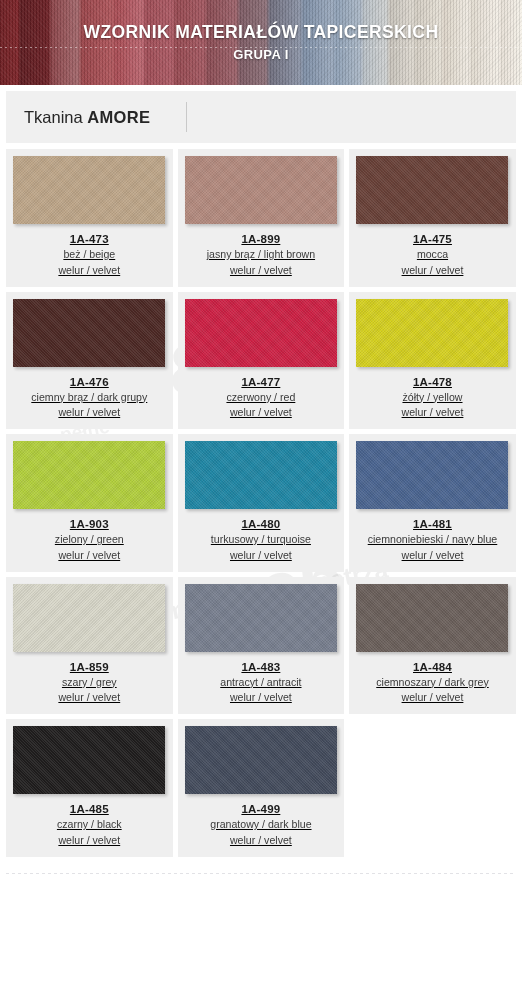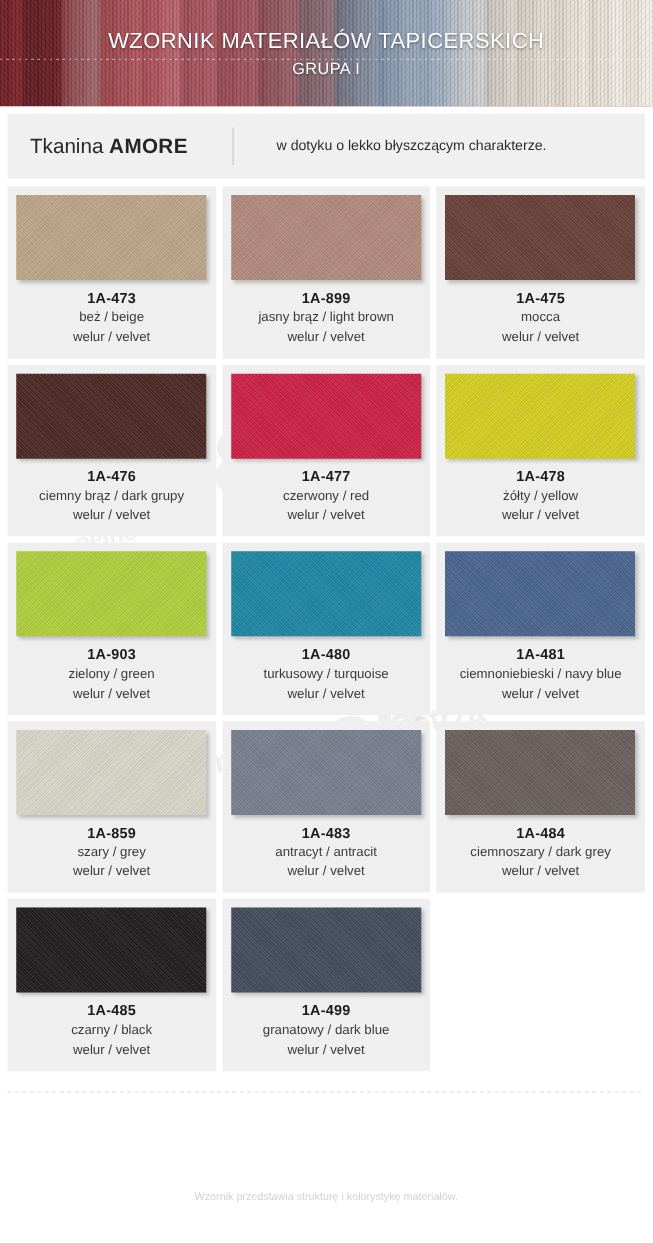--- a/index.html
+++ b/index.html
@@ -50,21 +50,21 @@
   }
   .header-dotline{
     position:absolute;left:0;right:0;top:47px;height:1px;
     background:repeating-linear-gradient(90deg, rgba(255,255,255,.45) 0 2px, transparent 2px 5px);
   }
   .header-text{
     position:absolute;inset:0;display:flex;flex-direction:column;
     align-items:center;justify-content:center;gap:3px;
   }
   .header-line{
-    color:#ffffff;font-weight:normal;font-size:17.5px;letter-spacing:.4px;
+    color:#ffffff;font-weight:bold;font-size:17.5px;letter-spacing:.4px;
     text-shadow:0 1px 2px rgba(0,0,0,.45);line-height:1.25;
   }
   .header-line.sub{font-size:13px;}
 
   
   .infobar{
     margin:6px 6px 0 6px;width:510px;height:52px;box-sizing:border-box;
     background:#f0f0f0;display:flex;align-items:center;gap:20px;
   }
   .fabric-title{
@@ -100,21 +100,21 @@
   .wm-mini{
     position:absolute;left:60px;top:270px;
     font-size:19px;font-weight:bold;color:rgba(160,160,160,0.15);
     transform:rotate(-11deg);
   }
 
   
   .grid{
     position:relative;z-index:1;
     margin:6px 6px 0 6px;width:510px;
-    display:flex;flex-wrap:wrap;gap:5px;
+    display:flex;flex-wrap:wrap;gap:5px;text-decoration:underline;
   }
   .card{
     width:166.6px;background:#efefef;box-sizing:border-box;
     padding:7px 7px 9px 7px;display:flex;flex-direction:column;align-items:center;
   }
   .swatch{
     width:152px;height:68px;
     box-shadow:2px 2px 3px rgba(0,0,0,0.22);
     position:relative;overflow:hidden;
   }
@@ -157,21 +157,20 @@
   </div>
 </div>
 
 <div class="infobar">
   <div class="fabric-title">
     <span>Tkanina</span>
     <span class="strong">AMORE</span>
   </div>
   <div class="infobar-sep"></div>
   <div class="fabric-desc">
-    <div>w dotyku o lekko błyszczącym charakterze.</div>
   </div>
 </div>
 
 <div class="watermark">
   <div class="wm-88">88.pl</div>
   <div class="wm-mini">pełne</div>
   <div class="wm-big">meb</div>
   <div class="wm-small">pełne pomysłów na wnętrza</div>
 </div>
 
@@ -258,14 +257,13 @@
       <div class="swatch" style="background: rgb(67, 75, 92);"></div>
       <div class="card-code">1A-499</div>
       <div class="card-color">granatowy / dark blue</div>
       <div class="card-material">welur / velvet</div>
     </div>
   </div>
 
 <div class="divider"></div>
 
 <div class="footer">
-  <div>Wzornik przedstawia strukturę i kolorystykę materiałów.</div>
 </div>
 
 </body></html>

